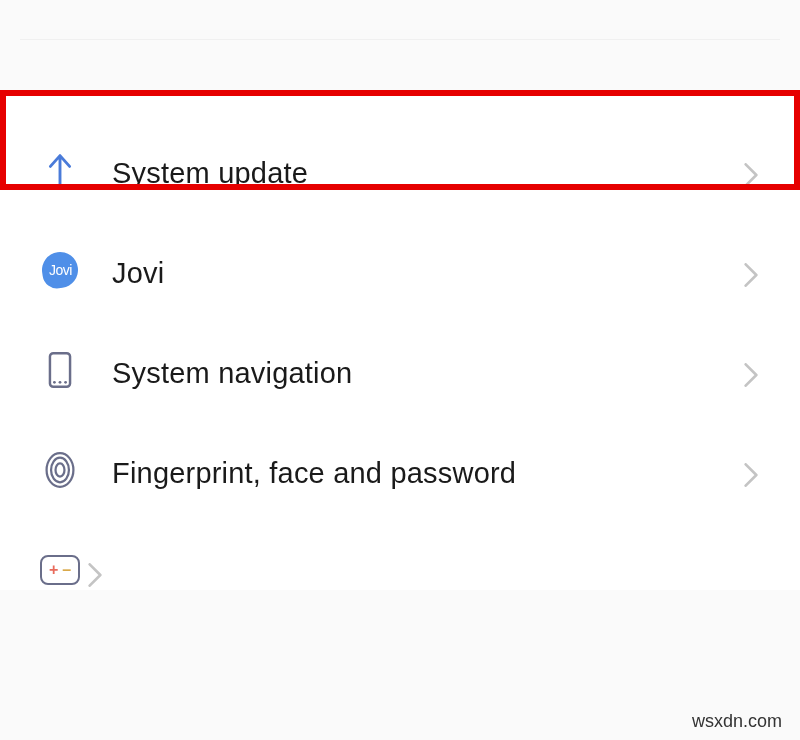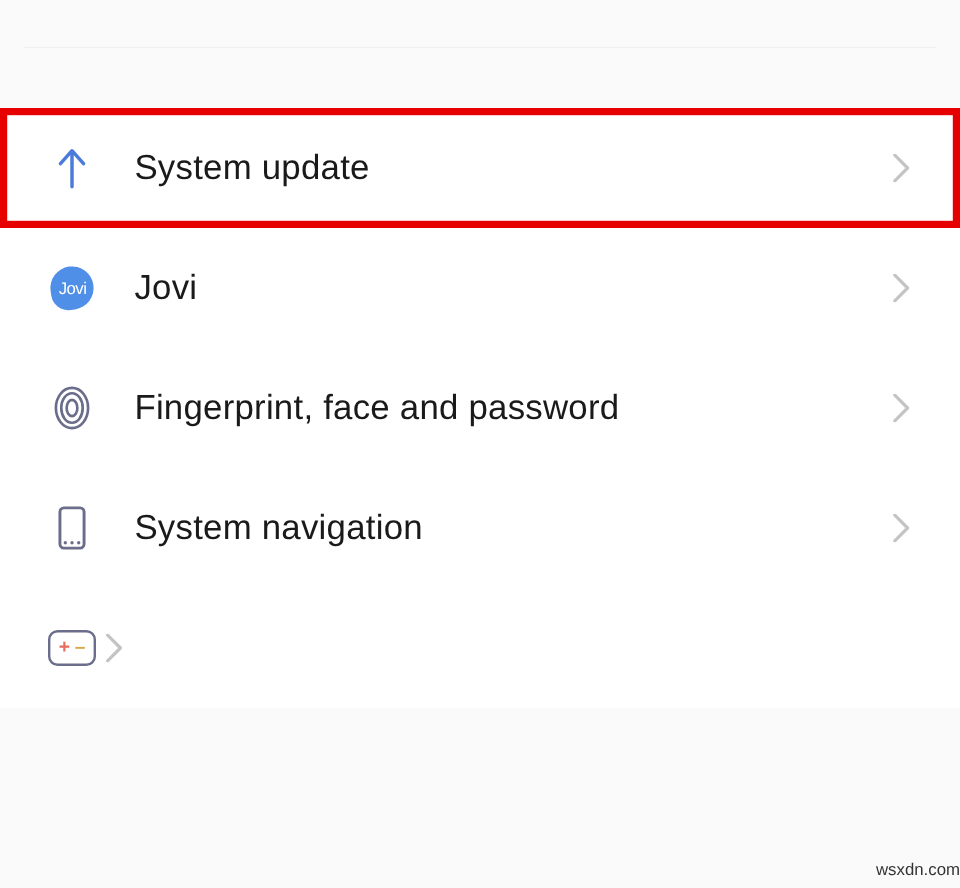--- a/index.html
+++ b/index.html
@@ -3,34 +3,34 @@
   <meta charset="utf-8">
   <style>
     * { box-sizing: border-box; margin: 0; padding: 0; }
     body { width: 800px; height: 740px; background: #fafafa; font-family: -apple-system, Helvetica, Arial, sans-serif; position: relative; }
     .container { width: 800px; padding: 0; }
     .top-spacer { height: 40px; border-bottom: 1px solid #f0f0f0; margin: 0 20px; }
     .gap { height: 50px; }
     .settings-list { background: #ffffff; }
     .list-item {
       display: flex;
-      align-items: center;
+      align-items: flex-end;
       height: 100px;
       padding: 0 34px 0 40px;
       position: relative;
     }
     .list-item.highlighted {
       outline: 6px solid #e60000;
       outline-offset: -6px;
       margin: 0;
     }
     .icon-slot { width: 40px; height: 40px; display: flex; align-items: center; justify-content: center; flex-shrink: 0; }
     .label { font-size: 29px; color: #1a1a1a; margin-left: 32px; flex: 1; font-weight: 400; letter-spacing: 0.2px; }
     .chevron { width: 30px; height: 30px; display: flex; align-items: center; justify-content: center; color: #bdbdbd; flex-shrink: 0; }
-    .watermark { position: absolute; bottom: 8px; right: 0; font-size: 14px; color: #333; font-family: Arial, sans-serif; }
+    .watermark { position: absolute; bottom: 8px; right: 18px; font-size: 18px; color: #333; font-family: Arial, sans-serif; }
 
     
     .icon-arrow-up svg { stroke: #4a7bd9; stroke-width: 2.4; fill: none; }
     .icon-jovi { width: 36px; height: 36px; border-radius: 50% 50% 50% 40%; background: #4f8fe8; display: flex; align-items: center; justify-content: center; transform: rotate(-8deg); }
     .icon-jovi span { color: #fff; font-size: 14px; font-weight: 500; transform: rotate(8deg); letter-spacing: -0.5px; }
     .icon-phone svg { stroke: #6a6e8a; stroke-width: 2.2; fill: none; }
     .icon-finger svg { stroke: #6a6e8a; stroke-width: 2; fill: none; }
     .icon-gamepad { width: 40px; height: 30px; border: 2.2px solid #6a6e8a; border-radius: 8px; display: flex; align-items: center; justify-content: center; gap: 4px; }
     .icon-gamepad .plus { color: #e86b5c; font-size: 16px; font-weight: bold; line-height: 1; }
     .icon-gamepad .dash { color: #d9a94a; font-size: 16px; font-weight: bold; line-height: 1; }
@@ -66,45 +66,45 @@
       </div>
       <div class="label">Jovi</div>
       <div class="chevron">
         <svg width="14" height="24" viewBox="0 0 10 18">
             <path d="M1 1 L9 9 L1 17" stroke="#c4c4c4" stroke-width="2" fill="none" stroke-linecap="round" stroke-linejoin="round"></path>
           </svg>
       </div>
     </div>
 
     <div class="list-item">
-      <div class="icon-slot icon-finger">
-        <svg width="32" height="38" viewBox="0 0 28 34">
-          <ellipse cx="14" cy="17" rx="12" ry="15"></ellipse>
-          <ellipse cx="14" cy="17" rx="8" ry="11"></ellipse>
-          <ellipse cx="14" cy="17" rx="4" ry="6"></ellipse>
-        </svg>
-      </div>
-      <div class="label">Fingerprint, face and password</div>
-      <div class="chevron">
-        <svg width="14" height="24" viewBox="0 0 10 18">
-            <path d="M1 1 L9 9 L1 17" stroke="#c4c4c4" stroke-width="2" fill="none" stroke-linecap="round" stroke-linejoin="round"></path>
-          </svg>
-      </div>
-    </div>
-
-    <div class="list-item">
       <div class="icon-slot icon-phone">
         <svg width="26" height="38" viewBox="0 0 22 34">
           <rect x="2" y="2" width="18" height="30" rx="3"></rect>
           <line x1="6" y1="28" x2="6" y2="28" stroke-linecap="round" stroke-width="2.5" stroke-dasharray="0.1 4"></line>
           <line x1="11" y1="28" x2="11" y2="28" stroke-linecap="round" stroke-width="2.5" stroke-dasharray="0.1 4"></line>
           <line x1="16" y1="28" x2="16" y2="28" stroke-linecap="round" stroke-width="2.5" stroke-dasharray="0.1 4"></line>
         </svg>
       </div>
       <div class="label">System navigation</div>
+      <div class="chevron">
+        <svg width="14" height="24" viewBox="0 0 10 18">
+            <path d="M1 1 L9 9 L1 17" stroke="#c4c4c4" stroke-width="2" fill="none" stroke-linecap="round" stroke-linejoin="round"></path>
+          </svg>
+      </div>
+    </div>
+
+    <div class="list-item">
+      <div class="icon-slot icon-finger">
+        <svg width="32" height="38" viewBox="0 0 28 34">
+          <ellipse cx="14" cy="17" rx="12" ry="15"></ellipse>
+          <ellipse cx="14" cy="17" rx="8" ry="11"></ellipse>
+          <ellipse cx="14" cy="17" rx="4" ry="6"></ellipse>
+        </svg>
+      </div>
+      <div class="label">Fingerprint, face and password</div>
       <div class="chevron">
         <svg width="14" height="24" viewBox="0 0 10 18">
             <path d="M1 1 L9 9 L1 17" stroke="#c4c4c4" stroke-width="2" fill="none" stroke-linecap="round" stroke-linejoin="round"></path>
           </svg>
       </div>
     </div>
 
     <div class="list-item">
       <div class="icon-slot">
         <div class="icon-gamepad">

